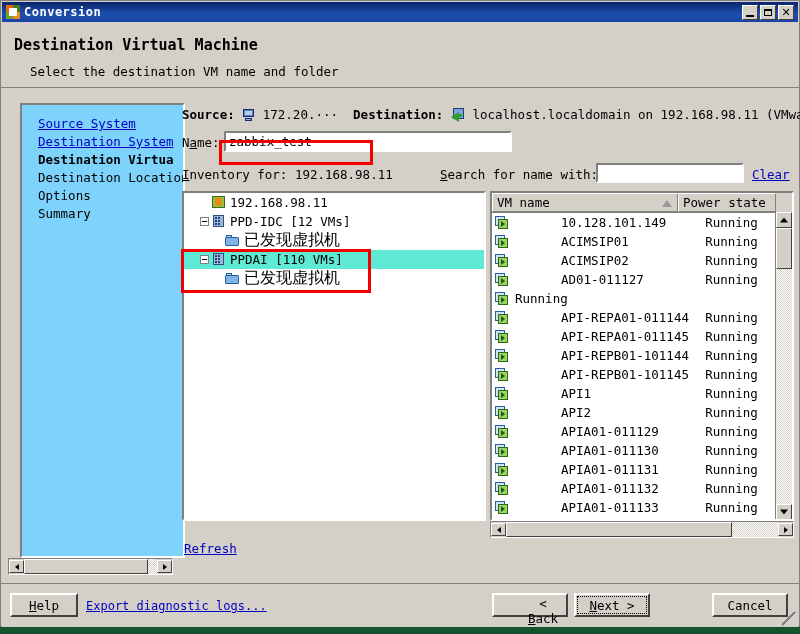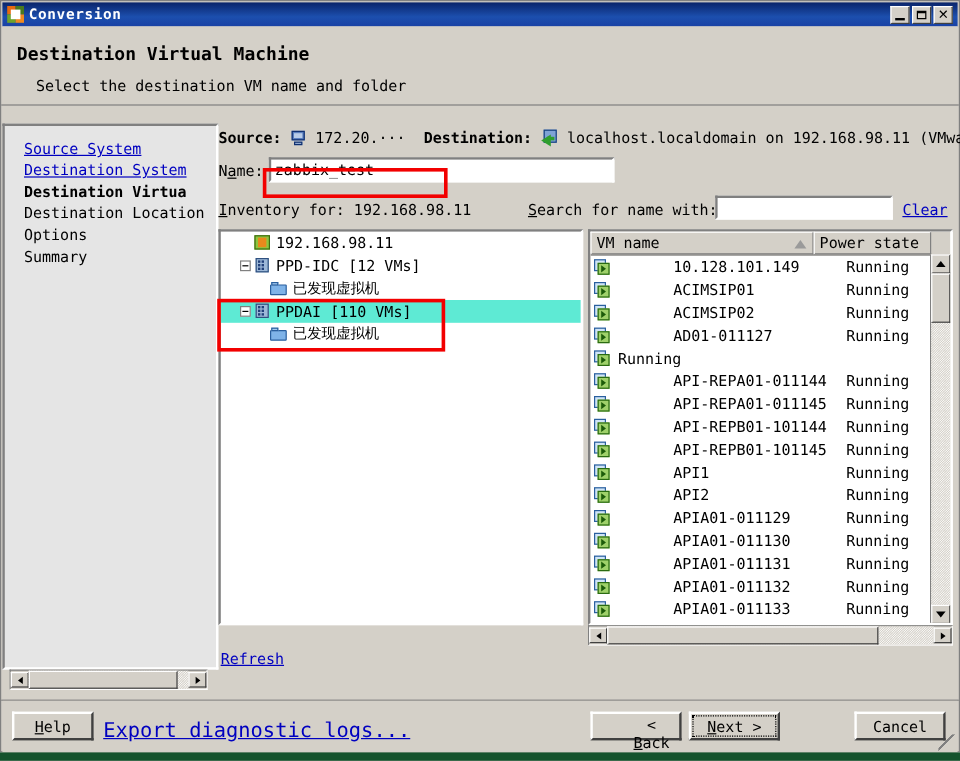--- a/index.html
+++ b/index.html
@@ -34,21 +34,21 @@
     font-family:"DejaVu Sans","Liberation Sans",sans-serif;}
   
   .hdr{position:absolute;left:1px;top:21px;width:796px;height:66px;background:#d4d0c8;}
   .hdr h1{margin:0;position:absolute;left:12px;top:14px;font-size:15px;font-weight:bold;
     font-family:"DejaVu Sans Mono","Liberation Mono",monospace;letter-spacing:0px;}
   .hdr p{margin:0;position:absolute;left:28px;top:42px;font-size:12.5px;}
   .hdr-sep{position:absolute;left:0;top:86px;width:798px;height:1px;background:#808080;}
   
   .content{position:absolute;left:1px;top:88px;width:796px;height:494px;background:#d4d0c8;}
   
-  .nav{position:absolute;left:0;top:14px;width:180px;height:455px;background:#e5e5e5;
+  .nav{position:absolute;left:18px;top:14px;width:165px;height:455px;background:#7dd3fc;
     border:2px solid;border-color:#808080 #fff #fff #808080;box-sizing:border-box;overflow:hidden;}
   .nav ul{list-style:none;margin:0;padding:10px 0 0 0;}
   .nav li{padding:1px 4px 1px 16px;white-space:nowrap;font-size:12.5px;line-height:16px;}
   .nav li.link{color:#0000c0;text-decoration:underline;cursor:pointer;}
   .nav li.cur{font-weight:bold;}
   .nav-hscroll{position:absolute;left:6px;top:469px;width:165px;height:17px;
     background:#d4d0c8;border:1px solid;border-color:#808080 #fff #fff #808080;
     box-sizing:border-box;display:flex;align-items:center;}
   .sb-btn{width:15px;height:13px;background:#d4d0c8;border:1px solid;
     border-color:#fff #404040 #404040 #fff;box-sizing:border-box;position:relative;flex:0 0 auto;}
@@ -104,21 +104,21 @@
   .tline{width:14px;flex:0 0 auto;}
   .ic-root{width:14px;height:13px;position:relative;margin-right:4px;flex:0 0 auto;}
   .ic-root .a{position:absolute;left:0;top:0;width:13px;height:12px;background:#8dc63f;border:1px solid #3c6b10;box-sizing:border-box;}
   .ic-root .b{position:absolute;left:3px;top:2px;width:7px;height:8px;background:#e8891c;}
   .ic-dc{width:14px;height:13px;position:relative;margin-right:4px;flex:0 0 auto;}
   .ic-dc .a{position:absolute;left:1px;top:0;width:11px;height:12px;background:#9db8d8;border:1px solid #2f5080;box-sizing:border-box;}
   .ic-dc .b{position:absolute;left:3px;top:2px;width:2px;height:2px;background:#21407a;box-shadow:3px 0 #21407a,0 3px #21407a,3px 3px #21407a,0 6px #21407a,3px 6px #21407a;}
   .ic-fold{width:15px;height:12px;position:relative;margin-right:4px;flex:0 0 auto;}
   .ic-fold .a{position:absolute;left:0;top:2px;width:14px;height:9px;background:#7fb3e8;border:1px solid #2a5f9e;box-sizing:border-box;border-radius:1px;}
   .ic-fold .b{position:absolute;left:1px;top:0;width:6px;height:3px;background:#a7cdf2;border:1px solid #2a5f9e;box-sizing:border-box;}
-  .zh{font-family:Liberation Sans, sans-serif;font-size:12px;}
+  .zh{font-family:Liberation Sans, sans-serif;font-size:16px;}
   
   .vmlist{position:absolute;left:310px;top:102px;width:304px;height:330px;background:#fff;
     border:2px solid;border-color:#808080 #fff #fff #808080;box-sizing:border-box;overflow:hidden;}
   .vmhdr{display:flex;height:19px;background:#d4d0c8;border-bottom:1px solid #808080;}
   .vmhdr .hc{border:1px solid;border-color:#fff #808080 #808080 #fff;box-sizing:border-box;
     display:flex;align-items:center;padding-left:4px;font-size:12.5px;white-space:nowrap;position:relative;}
   .vmhdr .hc.c1{width:186px;}
   .vmhdr .hc.c2{width:98px;}
   .sorttri{position:absolute;right:5px;top:6px;width:0;height:0;
     border-left:5px solid transparent;border-right:5px solid transparent;border-bottom:7px solid #9a9a9a;}
@@ -154,21 +154,21 @@
   .btn95{background:#d4d0c8;border:2px solid;border-color:#fff #404040 #404040 #fff;
     box-sizing:border-box;font-family:"DejaVu Sans Mono","Liberation Mono",monospace;
     font-size:12.5px;color:#000;cursor:pointer;text-align:center;}
   .btn-help{position:absolute;left:8px;top:9px;width:68px;height:24px;}
   .btn-back{position:absolute;left:490px;top:9px;width:76px;height:24px;padding-left:32px;}
   .btn-next{position:absolute;left:572px;top:9px;width:76px;height:24px;}
   .btn-next .inner{position:absolute;left:1px;top:1px;right:1px;bottom:1px;
     border:1px dotted #000;display:flex;align-items:center;justify-content:center;}
   .btn-cancel{position:absolute;left:710px;top:9px;width:76px;height:24px;}
   .exportlink{position:absolute;left:84px;top:15px;color:#0000c0;text-decoration:underline;
-    cursor:pointer;font-size:17px;}
+    cursor:pointer;font-size:12px;}
   .grip{position:absolute;right:2px;bottom:1px;width:14px;height:14px;
     background-image:linear-gradient(135deg,transparent 0 40%,#808080 40% 50%,transparent 50% 100%);}
   
   .redbox{position:absolute;border:3px solid #f20000;box-sizing:border-box;pointer-events:none;}
   .rb-name{left:218px;top:139px;width:154px;height:25px;}
   .rb-tree{left:180px;top:248px;width:190px;height:44px;}
   .underbar{position:absolute;left:0;top:627px;width:800px;height:7px;background:#d4d0c8;
      border-top:7px solid #14532d;overflow:hidden;}
   .underbar span{position:absolute;left:168px;top:-5px;font-size:11px;color:#111;white-space:nowrap;}
   u{text-decoration:underline;}

